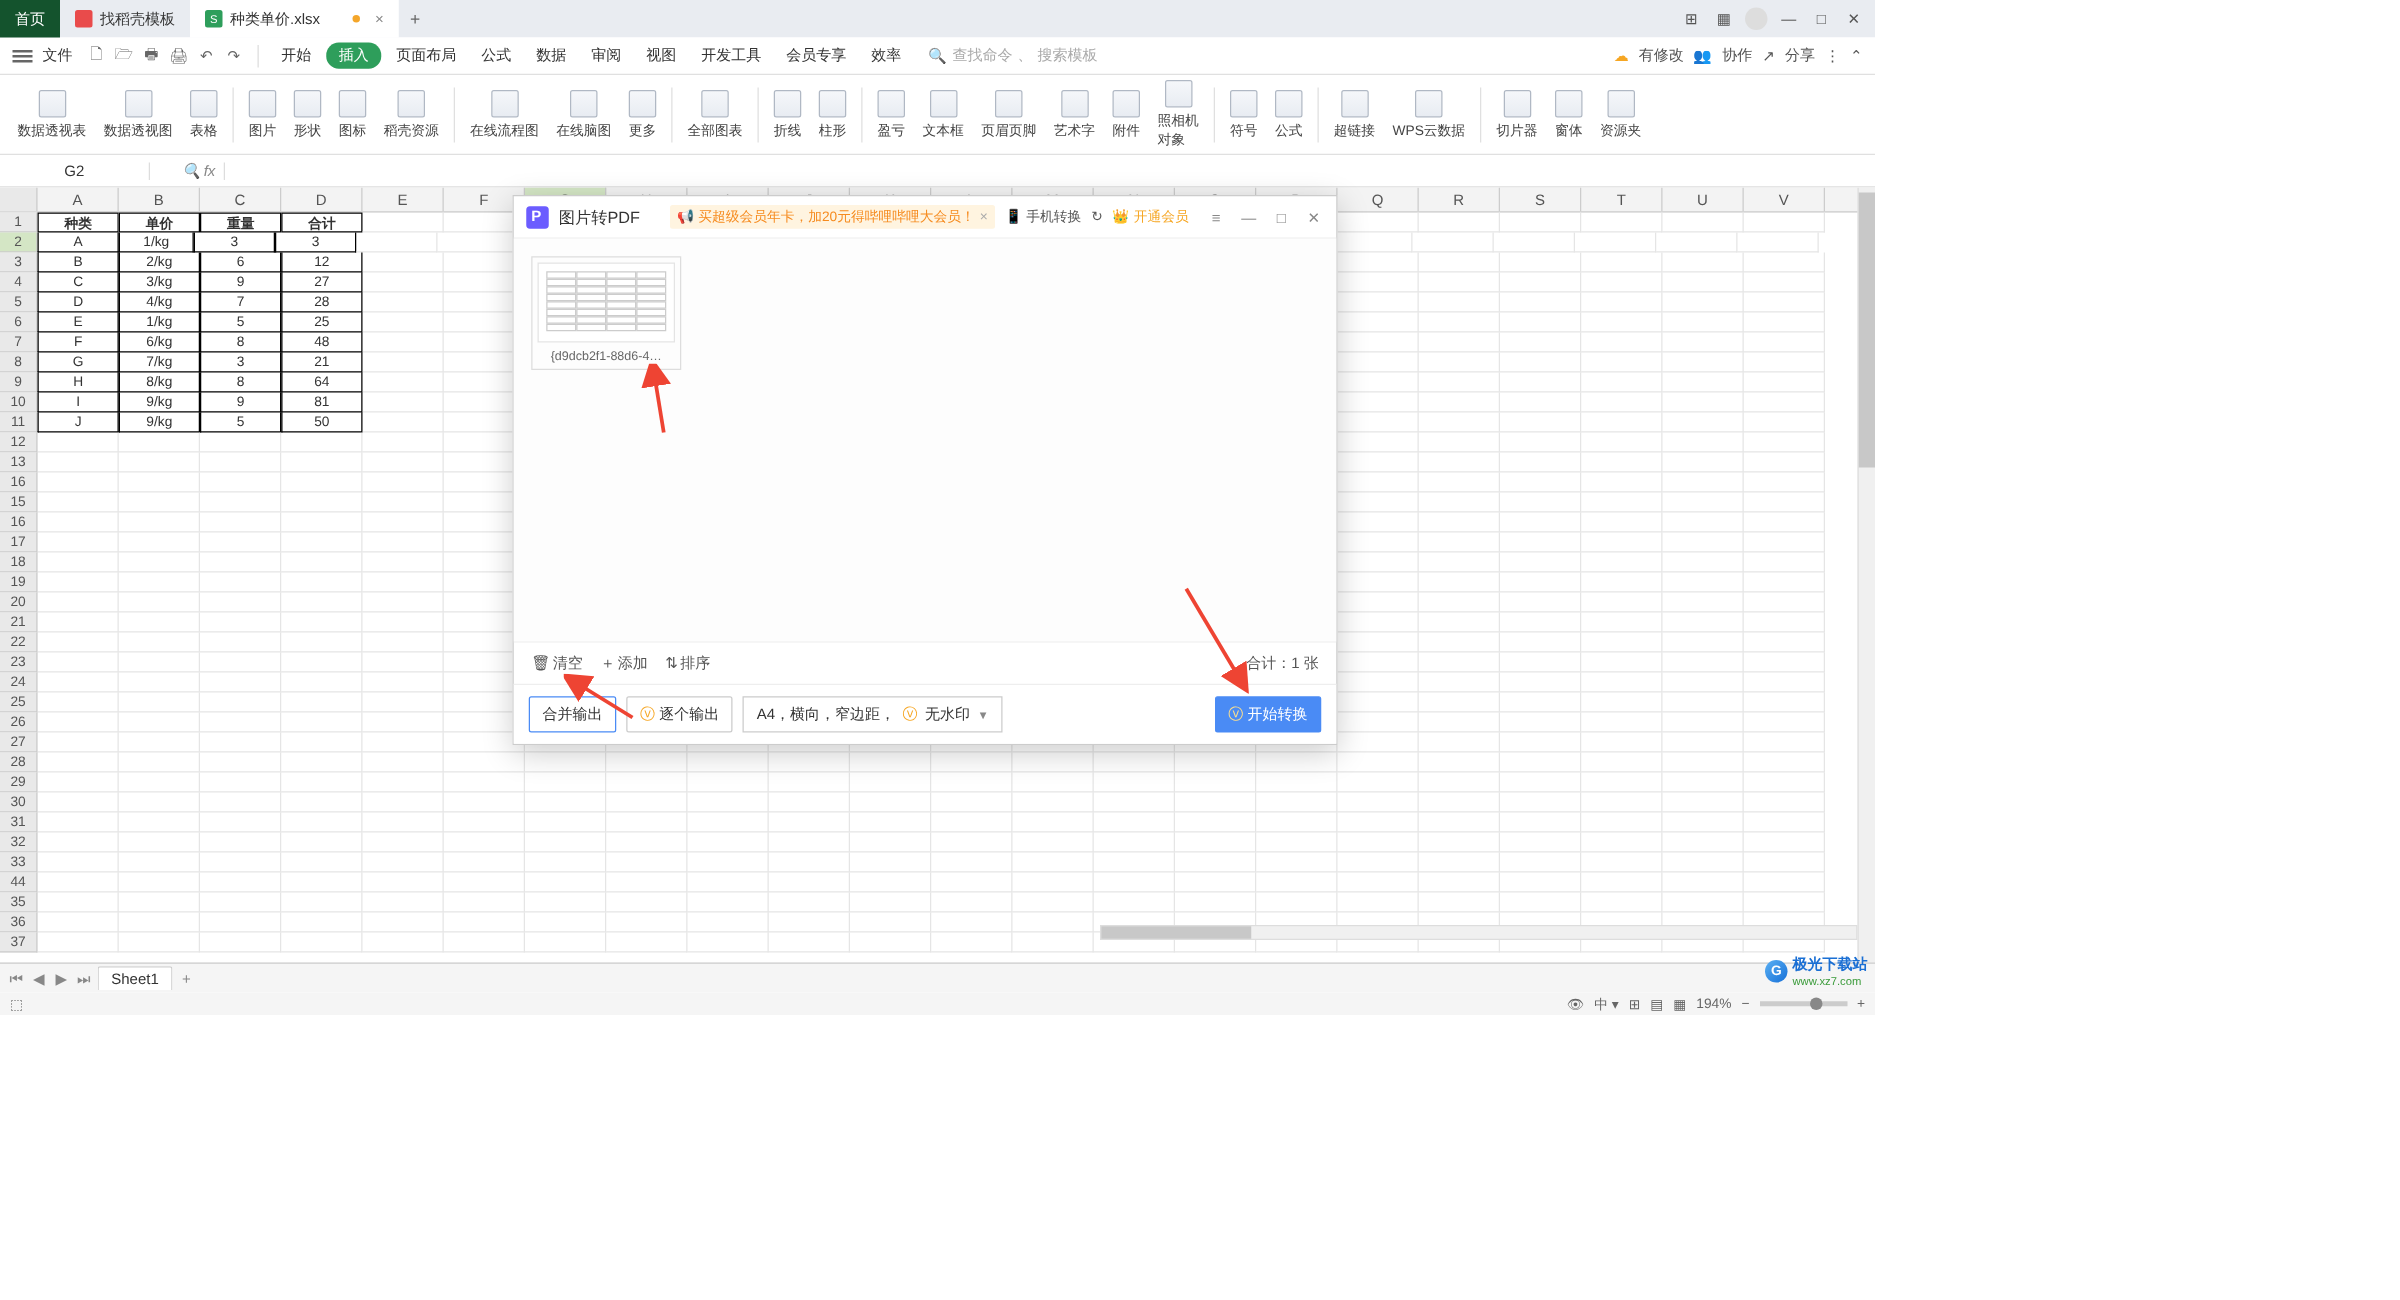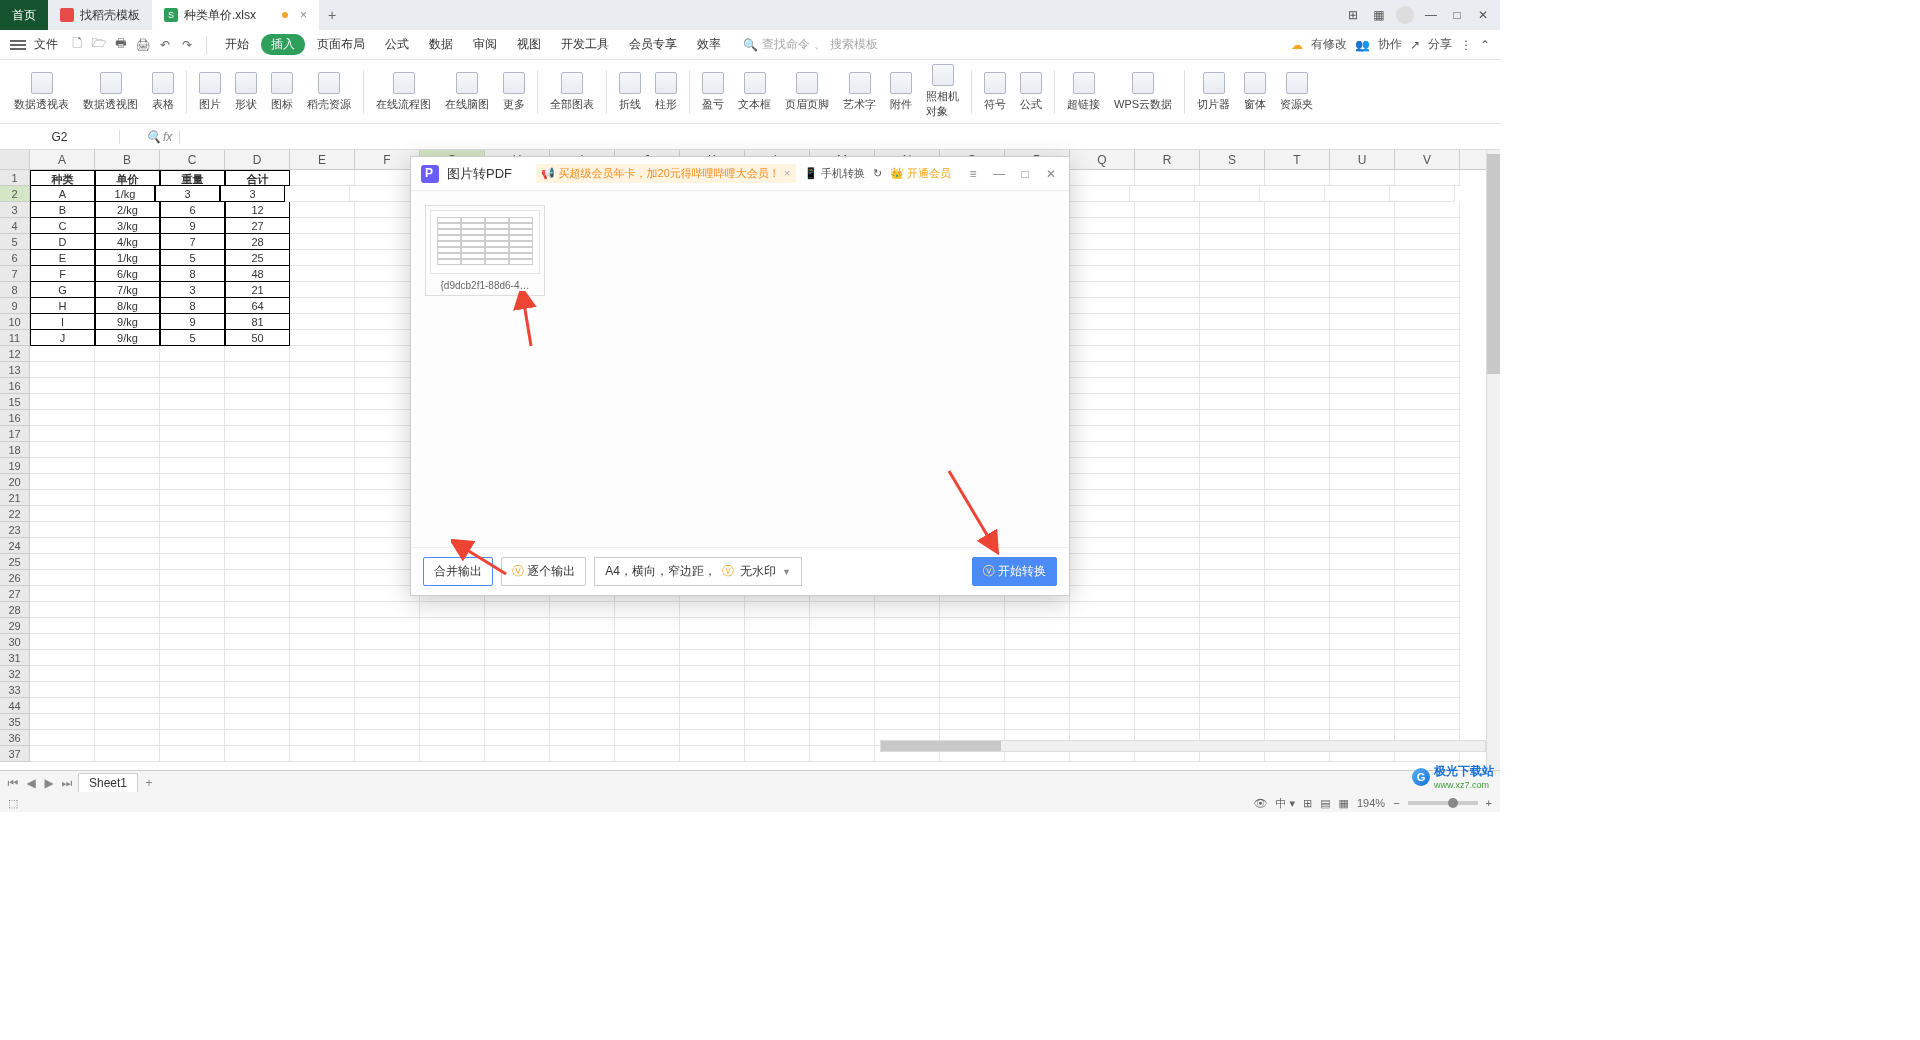--- a/index.html
+++ b/index.html
@@ -1335,20 +1335,26 @@
     </div>
     <svg class="arrow" style="left:100px;top:100px" width="40" height="60">
         <defs>
           <marker id="ah1" markerWidth="8" markerHeight="8" refX="4" refY="4" orient="auto">
             <path d="M0,0 L8,4 L0,8 Z" fill="#e43"></path>
           </marker>
         </defs>
         <line x1="20" y1="55" x2="12" y2="6" stroke="#e43" stroke-width="3" marker-end="url(#ah1)"></line>
       </svg>
   </div>
+  <div class="dactions">
+    <span><span class="daico">🗑</span><span>清空</span></span>
+    <span><span class="daico">＋</span><span>添加</span></span>
+    <span><span class="daico">⇅</span><span>排序</span></span>
+    <span style="margin-left:auto"><span>合计：</span><span>1 张</span></span>
+  </div>
   <div class="dfoot">
     <span class="btn sel">合并输出</span>
     <span class="btn"><span class="vip">ⓥ</span> <span>逐个输出</span></span>
     <span class="paper">
       <span>A4，横向，窄边距，</span>
       <span class="vip">ⓥ</span>
       <span>无水印</span>
       <span class="caret">▼</span>
     </span>
     <span style="flex:1"></span>

